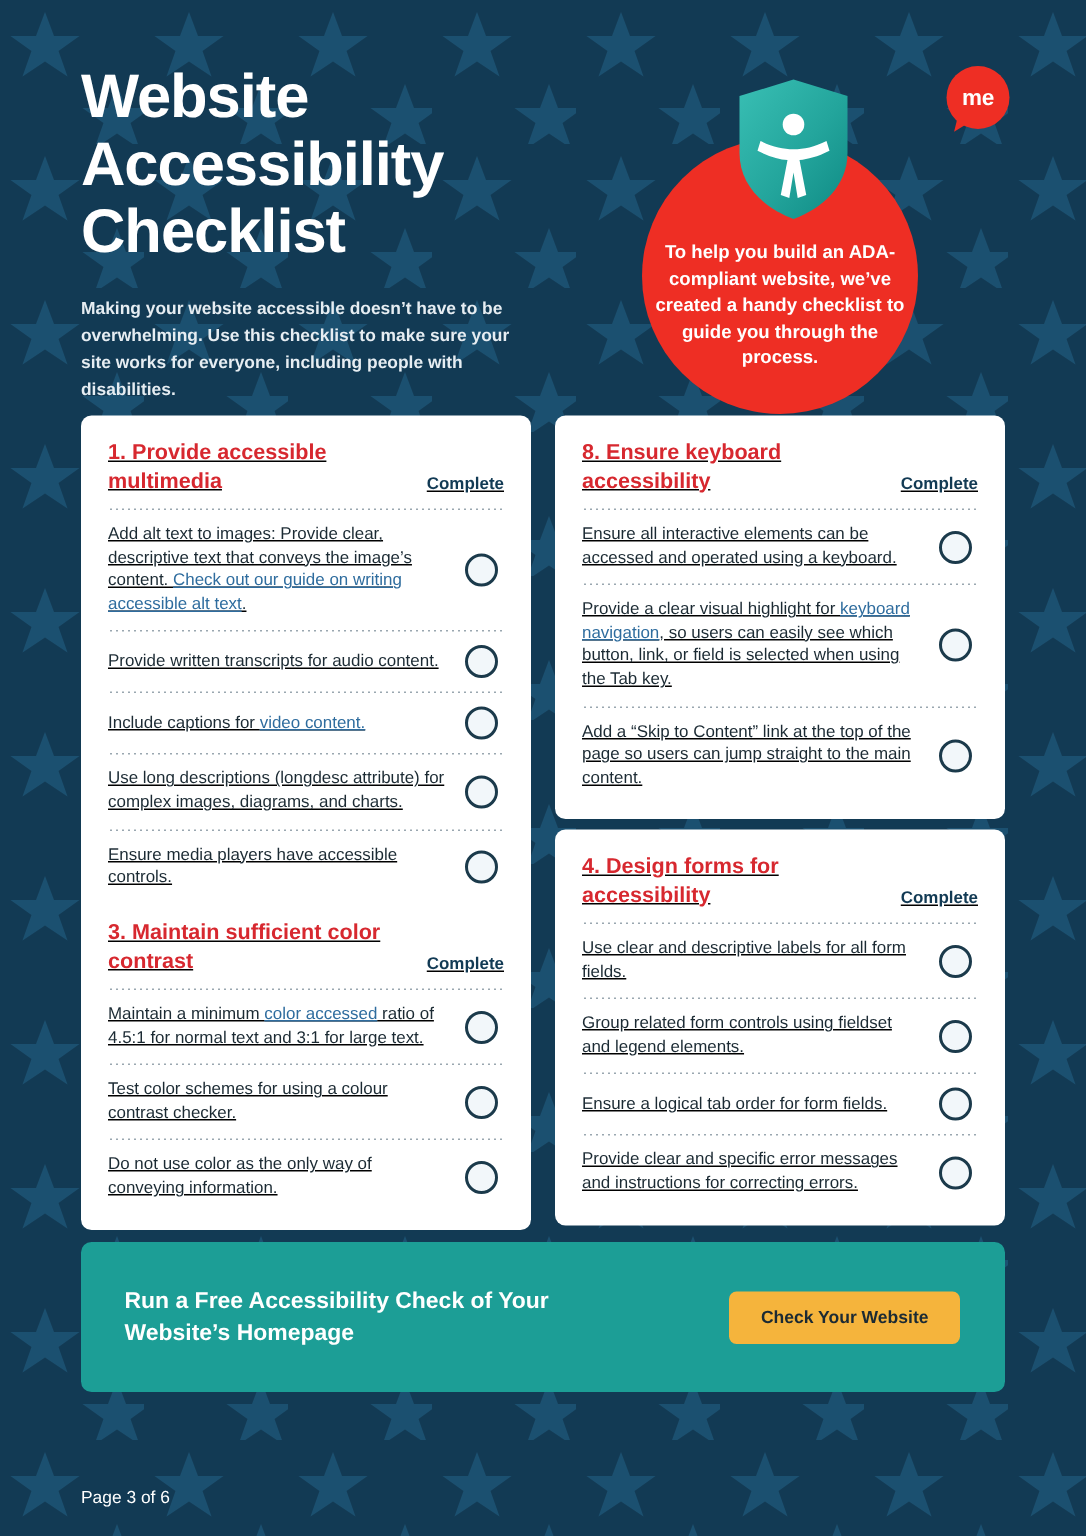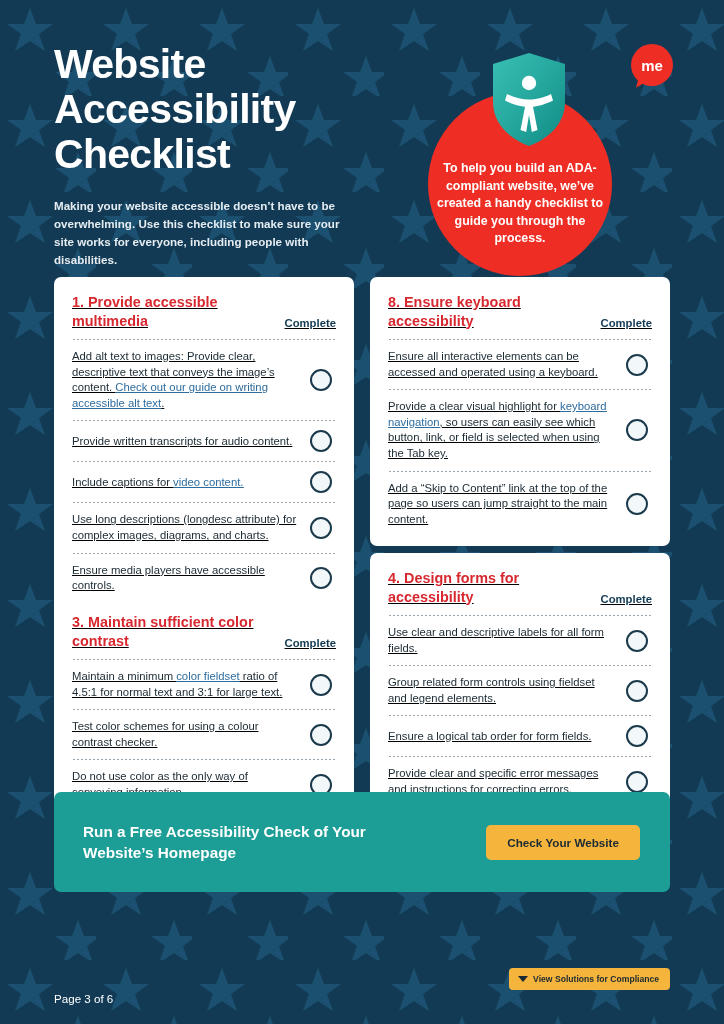--- a/index.html
+++ b/index.html
@@ -191,21 +191,21 @@
     border: 2px solid #1B3A4B;
     border-radius: 50%;
     background: #F2F7FA;
     margin-right: 4px;
   }
 
   
   .cta {
     position: absolute;
     left: 54px;
-    top: 792px;
+    top: 828px;
     width: 616px;
     height: 100px;
     background: #1C9E96;
     border-radius: 7px;
     z-index: 5;
     display: flex;
     align-items: center;
     justify-content: space-between;
     padding: 0 30px 0 29px;
   }
@@ -374,21 +374,21 @@
 
   <div class="card" id="card-3">
     <div class="card-inner">
       <div class="card-head">
         <div class="card-title">3. Maintain sufficient color contrast</div>
         <div class="card-complete">Complete</div>
       </div>
       <div class="items">
           <div class="dotted"></div>
           <div class="item">
-            <div class="item-text">Maintain a minimum <span class="lnk">color fieldset</span> ratio of 4.5:1 for normal text and 3:1 for large text.</div>
+            <div class="item-text">Maintain a minimum <span class="lnk">color accessed</span> ratio of 4.5:1 for normal text and 3:1 for large text.</div>
             <div class="cb"></div>
           </div>
           <div class="dotted"></div>
           <div class="item">
             <div class="item-text">Test color schemes for using a colour contrast checker.</div>
             <div class="cb"></div>
           </div>
           <div class="dotted"></div>
           <div class="item">
             <div class="item-text">Do not use color as the only way of conveying information.</div>
@@ -428,18 +428,14 @@
         </div>
     </div>
   </div>
 
   <div class="cta">
     <div class="cta-text">Run a Free Accessibility Check of Your Website’s Homepage</div>
     <button class="cta-btn">Check Your Website</button>
   </div>
 
   <div class="footer-page">Page 3 of 6</div>
-  <button class="footer-btn">
-    <span class="caret"></span>
-    <span>View Solutions for Compliance</span>
-  </button>
 
 </div>
 
 </body></html>

